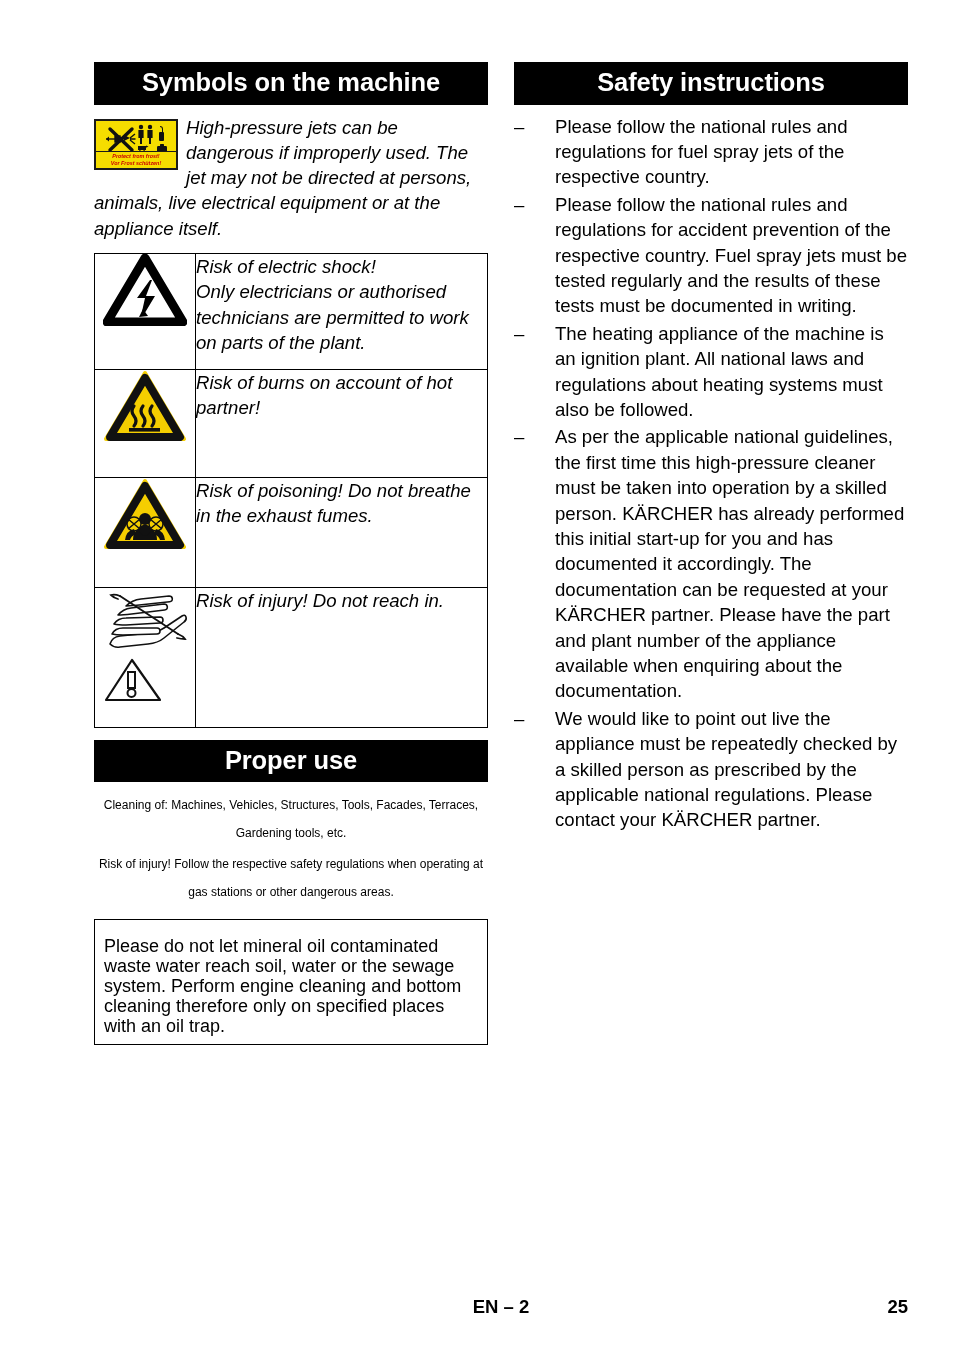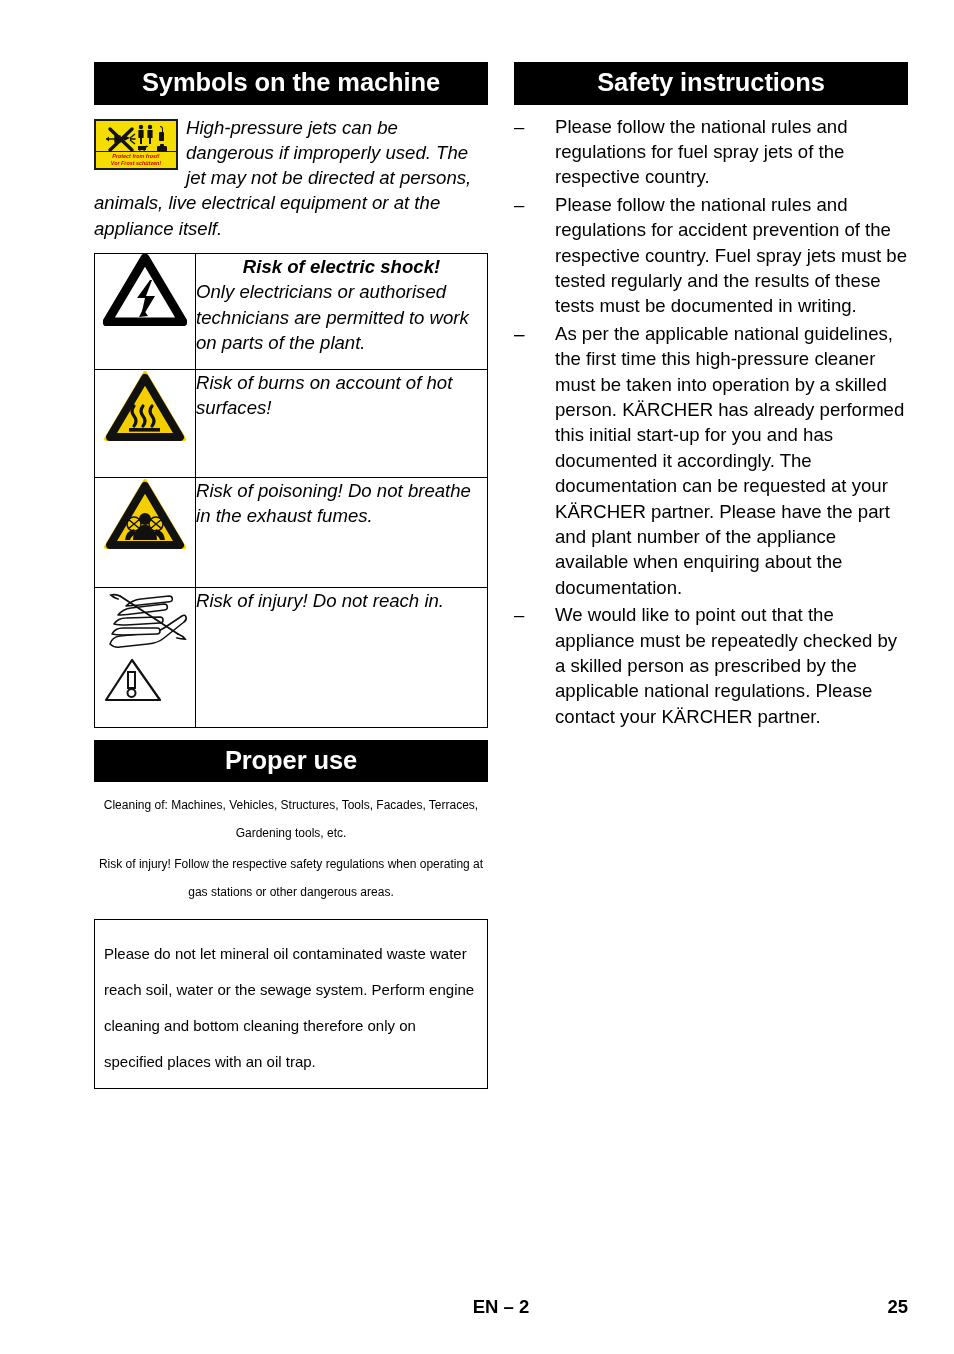--- a/index.html
+++ b/index.html
@@ -50,21 +50,21 @@
     letter-spacing: -0.1px;
   }
 
   
   .body-text {
     font-size: 12px;
     line-height: 28px;
     text-align: center;
   }
   .italic { }
-  .bold { font-weight: bold; text-align: center; }
+  .bold { font-weight: normal; }
 
   
   .intro {
     margin-top: 10px;
     font-size: 18.6px;
     line-height: 25.3px;
     font-style: italic;
     text-align: left;
   }
   .sticker-float {
@@ -148,22 +148,22 @@
     align-items: center;
     gap: 7px;
   }
   .danger-head .tri { flex: 0 0 auto; }
 
   
   .note-box {
     margin-top: 13px;
     border: 1.6px solid #000000;
     padding: 16px 8px 8px 9px;
-    font-size: 15px;
-    line-height: 36px;
+    font-size: 18px;
+    line-height: 20px;
   }
 
   
   ul.dash-list {
     list-style: none;
     margin: 9px 0 0 0;
     padding: 0;
   }
   ul.dash-list li {
     position: relative;
@@ -276,21 +276,21 @@
                 <path d="M42 8 L77 67 L7 67 Z" fill="#F5CE00" stroke="#111111" stroke-width="8" stroke-linejoin="round"></path>
                 <g stroke="#111111" stroke-width="3.2" fill="none" stroke-linecap="round">
                   <path d="M31 56 q4 -5 0 -10 q-4 -5 0 -10"></path>
                   <path d="M40 56 q4 -5 0 -10 q-4 -5 0 -10"></path>
                   <path d="M49 56 q4 -5 0 -10 q-4 -5 0 -10"></path>
                 </g>
                 <rect x="26" y="58" width="31" height="3.6" fill="#111111"></rect>
               </svg>
             </td>
             <td class="txt-cell">
-              <div>Risk of burns on account of hot surfaces!</div>
+              <div>Risk of burns on account of hot partner!</div>
             </td>
           </tr>
 
           <tr class="row-poison">
             <td class="icon-cell">
               <svg width="84" height="72" viewBox="0 0 84 72">
                 <path d="M42 3 L81 69 L3 69 Z" fill="#F5CE00" stroke="#F5CE00" stroke-width="4" stroke-linejoin="round"></path>
                 <path d="M42 8 L77 67 L7 67 Z" fill="#F5CE00" stroke="#111111" stroke-width="8" stroke-linejoin="round"></path>
                 <path d="M30 62 q0 -12 12 -12 q12 0 12 12 z" fill="#111111"></path>
                 <path d="M22 62 q1 -9 9 -11 l2 5 q-5 2 -6 6 z" fill="#111111"></path>
@@ -360,28 +360,29 @@
         <li>
           <span class="dash">–</span>
           <span>Please follow the national rules and regulations for fuel spray jets of the respective country.</span>
         </li>
         <li>
           <span class="dash">–</span>
           <span>Please follow the national rules and regulations for accident prevention of the respective country. Fuel spray jets must be tested regularly and the results of these tests must be documented in writing.</span>
         </li>
         <li>
           <span class="dash">–</span>
+          <span>The heating appliance of the machine is an ignition plant. All national laws and regulations about heating systems must also be followed.</span>
         </li>
         <li>
           <span class="dash">–</span>
           <span>As per the applicable national guidelines, the first time this high-pressure cleaner must be taken into operation by a skilled person. KÄRCHER has already performed this initial start-up for you and has documented it accordingly. The documentation can be requested at your KÄRCHER partner. Please have the part and plant number of the appliance available when enquiring about the documentation.</span>
         </li>
         <li>
           <span class="dash">–</span>
-          <span>We would like to point out that the appliance must be repeatedly checked by a skilled person as prescribed by the applicable national regulations. Please contact your KÄRCHER partner.</span>
+          <span>We would like to point out live the appliance must be repeatedly checked by a skilled person as prescribed by the applicable national regulations. Please contact your KÄRCHER partner.</span>
         </li>
       </ul>
 
     </div>
 
   </div>
 
   <div class="footer">
     <span class="center">EN – 2</span>
     <span class="right">25</span>

